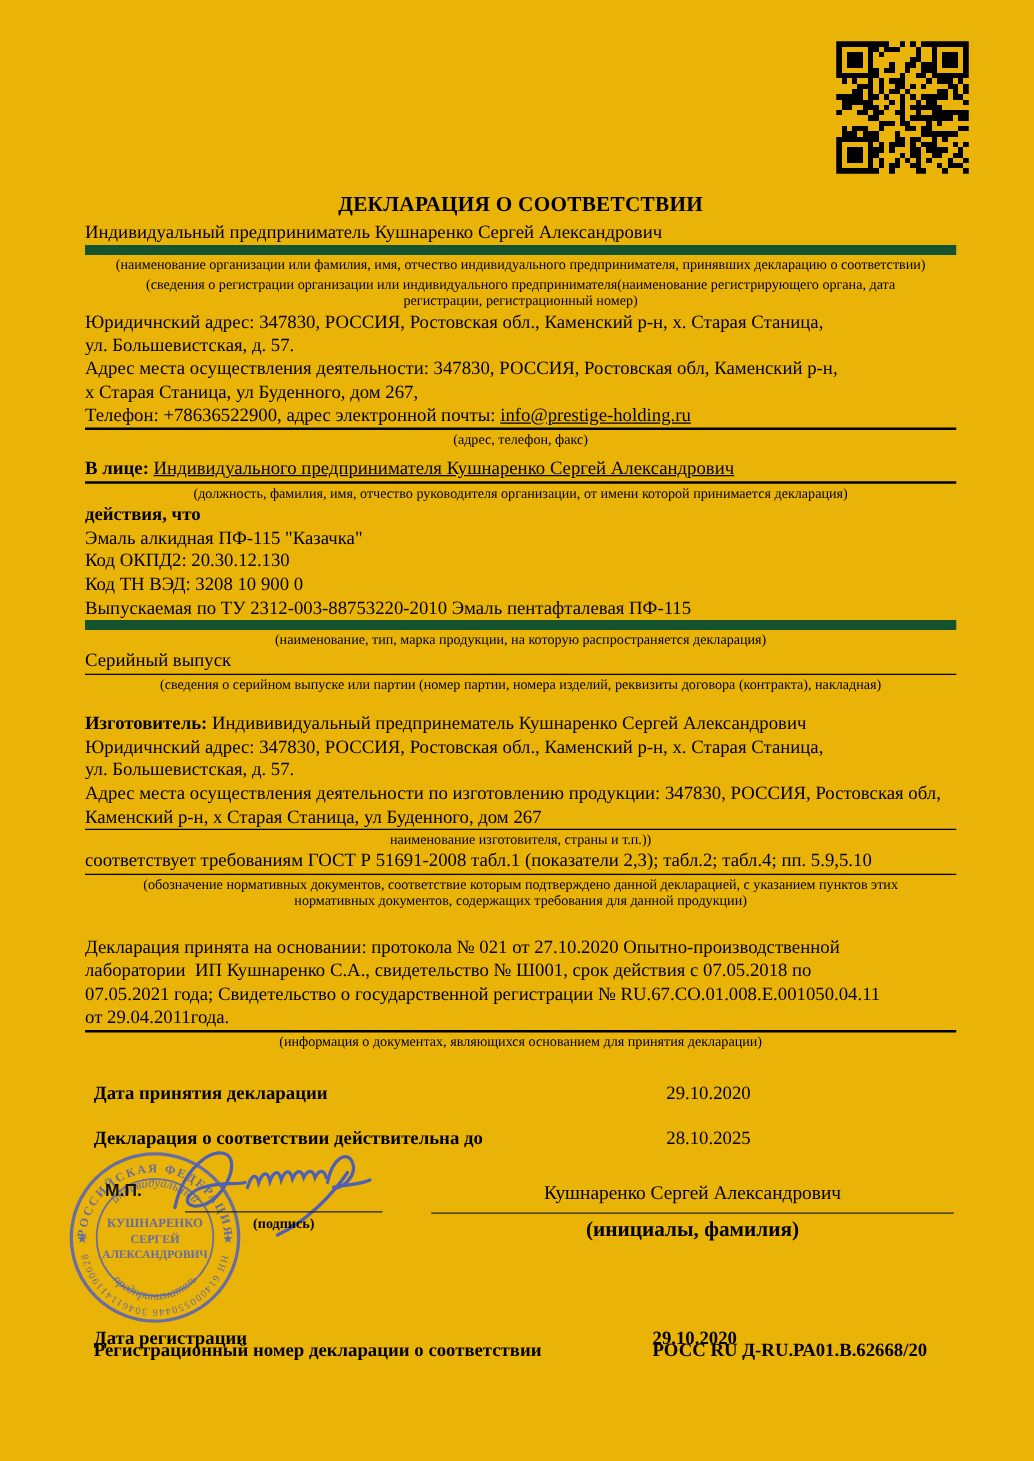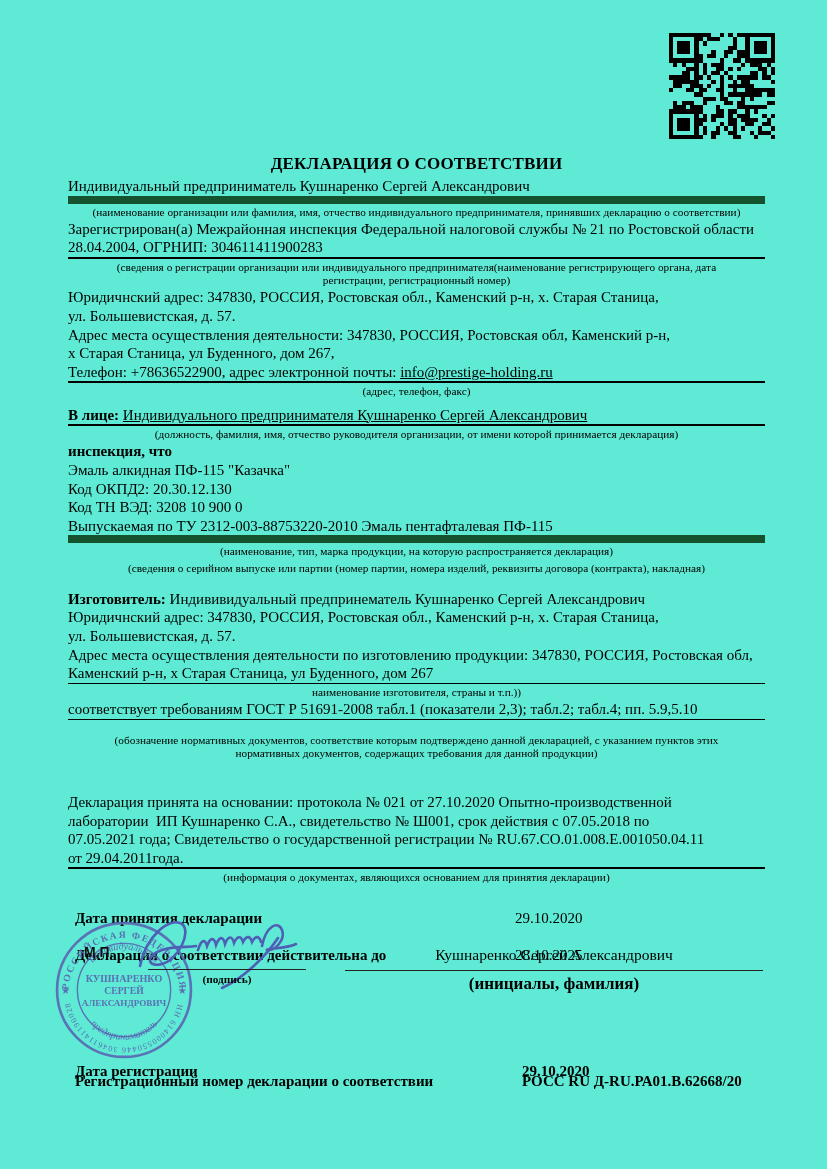--- a/index.html
+++ b/index.html
@@ -1,31 +1,31 @@
 <!DOCTYPE html>
 <html><head>
 <meta charset="utf-8">
 <style>
   html,body { margin:0; padding:0; background:#ffffff; }
   .page {
-    position:relative; width:827px; height:1169px; background:#5eead4;
+    position:relative; width:827px; height:1169px; background:#eab308;
     font-family:"Liberation Serif", serif; color:#000; overflow:hidden;
   }
   .qr { position:absolute; left:669px; top:33px; width:106px; height:106px; }
   .content { position:absolute; left:68px; top:154px; width:697px; }
   .title { font-size:17px; font-weight:bold; text-align:center; margin:0 0 3px 0; letter-spacing:.2px; }
   .line { font-size:15px; line-height:18.6px; white-space:pre; }
   .caption { font-size:11.3px; line-height:13.2px; text-align:center; padding:2px 0 1px 0; }
   .u1 { border-bottom:1.5px solid #000; }
   .u2 { border-bottom:8px solid #14532d; }
   .u3 { border-bottom:2.7px solid #000; }
   .bold { font-weight:bold; }
   .email { text-decoration:underline; color:#000; }
   .uval { text-decoration:underline; }
-  .row { display:flex; font-size:15px; line-height:18.6px; }
+  .row { display:flex; font-size:15px; line-height:18.6px;gap:18px; }
   .row .lbl { width:447px; font-weight:bold; padding-left:7px; box-sizing:border-box; }
   .gap6 { height:6px; } .gap14 { height:14px; }
   .gap20 { height:20px; } .gap24 { height:24px; } .gap18 { height:18px; }
   
   .stamp { position:absolute; left:53px; top:919px; width:142px; height:142px; }
   .mp { position:absolute; left:84px; top:944px; font-family:"Liberation Sans", sans-serif; font-weight:bold; font-size:14px; color:#111; }
   .sig { position:absolute; left:126px; top:908px; width:205px; height:85px; }
   .sigline { position:absolute; left:148px; top:969px; width:158px; border-top:1.6px solid #222; }
   .sigcap { position:absolute; left:148px; top:973px; width:158px; text-align:center; font-size:11.3px; font-weight:bold; }
   .nameblock { position:absolute; left:345px; top:946px; width:418px; text-align:center; font-size:15.5px; }
@@ -274,58 +274,55 @@
         <rect x="24" y="24" width="1" height="1"></rect>
       </g>
     </svg>
 
   <div class="content">
     <div class="title">ДЕКЛАРАЦИЯ О СООТВЕТСТВИИ</div>
 
     <div class="line u2">Индивидуальный предприниматель Кушнаренко Сергей Александрович</div>
     <div class="caption">(наименование организации или фамилия, имя, отчество индивидуального предпринимателя, принявших декларацию о соответствии)</div>
 
-    <div class="u3">
-      <div class="line">Зарегистрирован(а) Межрайонная инспекция Федеральной налоговой службы № 21 по Ростовской области</div>
-      <div class="line">28.04.2004, ОГРНИП: 304611411900283</div>
-    </div>
     <div class="caption" style="max-width:648px;margin:0 auto;">(сведения о регистрации организации или индивидуального предпринимателя(наименование регистрирующего органа, дата регистрации, регистрационный номер)</div>
 
     <div>
       <div class="line">Юридичнский адрес: 347830, РОССИЯ, Ростовская обл., Каменский р-н, х. Старая Станица,</div>
       <div class="line">ул. Большевистская, д. 57.</div>
       <div class="line">Адрес места осуществления деятельности: 347830, РОССИЯ, Ростовская обл, Каменский р-н,</div>
       <div class="line">х Старая Станица, ул Буденного, дом 267,</div>
       <div class="line u3"><span>Телефон: +78636522900, адрес электронной почты: </span><a class="email" href="#">info@prestige-holding.ru</a></div>
     </div>
     <div class="caption">(адрес, телефон, факс)</div>
 
     <div class="gap6"></div>
     <div class="line u3"><span class="bold">В лице: </span><span class="uval">Индивидуального предпринимателя Кушнаренко Сергей Александрович</span></div>
     <div class="caption">(должность, фамилия, имя, отчество руководителя организации, от имени которой принимается декларация)</div>
 
-    <div class="line bold">инспекция, что</div>
+    <div class="line bold">действия, что</div>
     <div class="line">Эмаль алкидная ПФ-115 "Казачка"</div>
     <div class="line">Код ОКПД2: 20.30.12.130</div>
     <div class="line">Код ТН ВЭД: 3208 10 900 0</div>
     <div class="line u2">Выпускаемая по ТУ 2312-003-88753220-2010 Эмаль пентафталевая ПФ-115</div>
     <div class="caption">(наименование, тип, марка продукции, на которую распространяется декларация)</div>
 
+    <div class="line u1">Серийный выпуск</div>
     <div class="caption">(сведения о серийном выпуске или партии (номер партии, номера изделий, реквизиты договора (контракта), накладная)</div>
 
     <div class="gap14"></div>
     <div class="line"><span class="bold">Изготовитель: </span><span>Индививидуальный предпринематель Кушнаренко Сергей Александрович</span></div>
     <div class="line">Юридичнский адрес: 347830, РОССИЯ, Ростовская обл., Каменский р-н, х. Старая Станица,</div>
     <div class="line">ул. Большевистская, д. 57.</div>
     <div class="line">Адрес места осуществления деятельности по изготовлению продукции: 347830, РОССИЯ, Ростовская обл,</div>
     <div class="line u1">Каменский р-н, х Старая Станица, ул Буденного, дом 267</div>
     <div class="caption">наименование изготовителя, страны и т.п.))</div>
 
     <div class="line u1">соответствует требованиям ГОСТ Р 51691-2008 табл.1 (показатели 2,3); табл.2; табл.4; пп. 5.9,5.10</div>
-    <div class="caption" style="max-width:652px;margin:12px auto;">(обозначение нормативных документов, соответствие которым подтверждено данной декларацией, с указанием пунктов этих нормативных документов, содержащих требования для данной продукции)</div>
+    <div class="caption" style="max-width:652px;margin:0 auto;">(обозначение нормативных документов, соответствие которым подтверждено данной декларацией, с указанием пунктов этих нормативных документов, содержащих требования для данной продукции)</div>
 
     <div class="gap20"></div>
     <div class="u3">
       <div class="line">Декларация принята на основании: протокола № 021 от 27.10.2020 Опытно-производственной</div>
       <div class="line">лаборатории  ИП Кушнаренко С.А., свидетельство № Ш001, срок действия с 07.05.2018 по</div>
       <div class="line">07.05.2021 года; Свидетельство о государственной регистрации № RU.67.СО.01.008.Е.001050.04.11</div>
       <div class="line">от 29.04.2011года.</div>
     </div>
     <div class="caption">(информация о документах, являющихся основанием для принятия декларации)</div>
 

